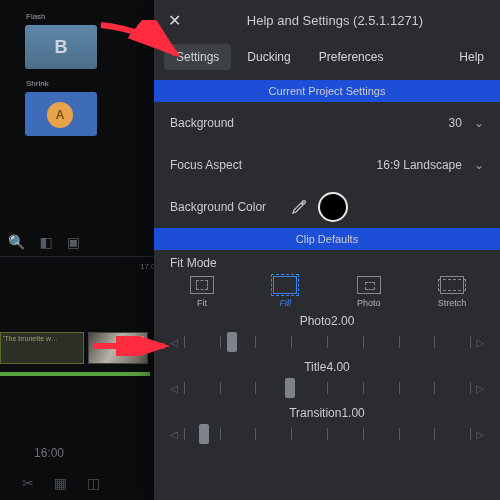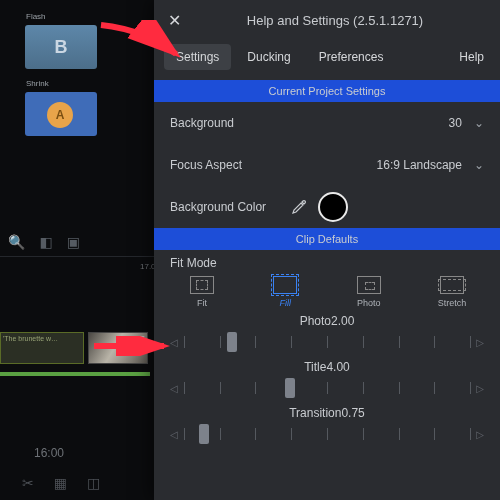--- a/index.html
+++ b/index.html
@@ -205,21 +205,21 @@
             <div class="t" style="left: 100%;"></div>
             <div class="mark" style="left: calc(37% - 5px);"></div>
           </div>
         <span class="arrow">▷</span>
       </div>
     </div>
 
     <div class="slider-block">
       <div class="hdr">
           <span>Transition</span>
-          <span>0.75</span>
+          <span>1.00</span>
         </div>
       <div class="slider">
         <span class="arrow">◁</span>
         <div class="ticks">
             <div class="t" style="left: 0%;"></div>
             <div class="t" style="left: 12.5%;"></div>
             <div class="t" style="left: 25%;"></div>
             <div class="t" style="left: 37.5%;"></div>
             <div class="t" style="left: 50%;"></div>
             <div class="t" style="left: 62.5%;"></div>

